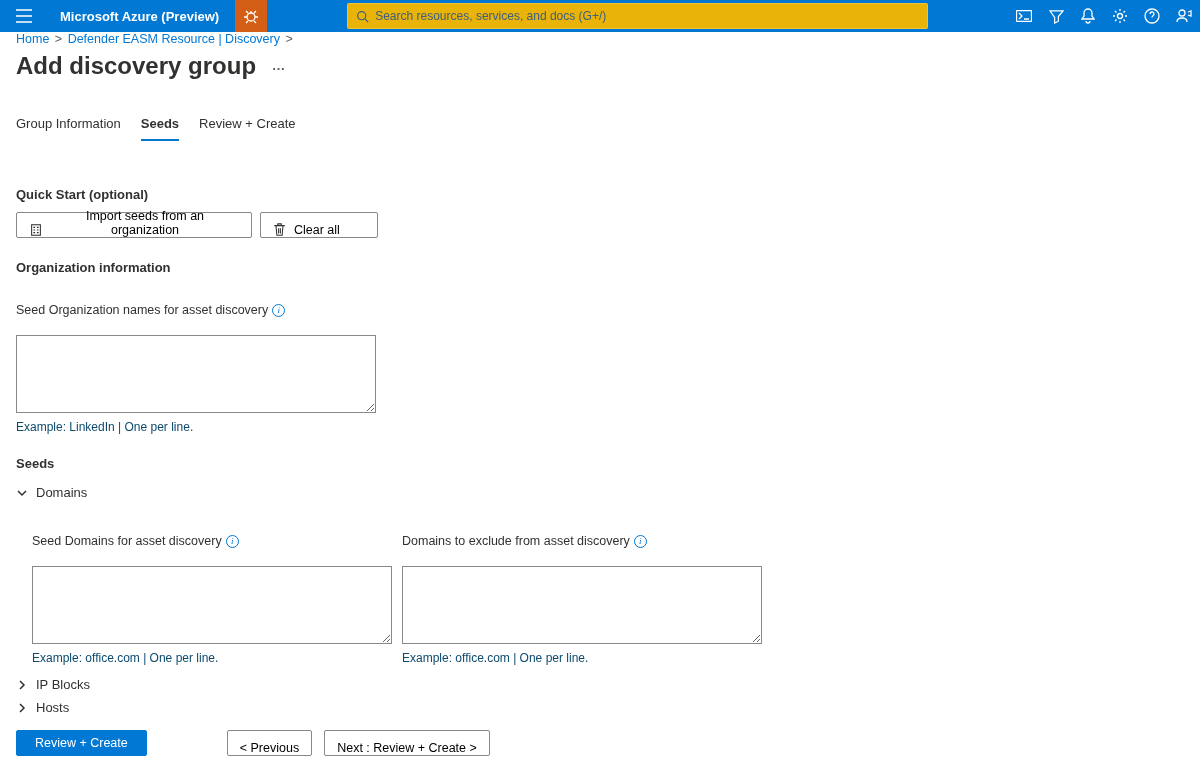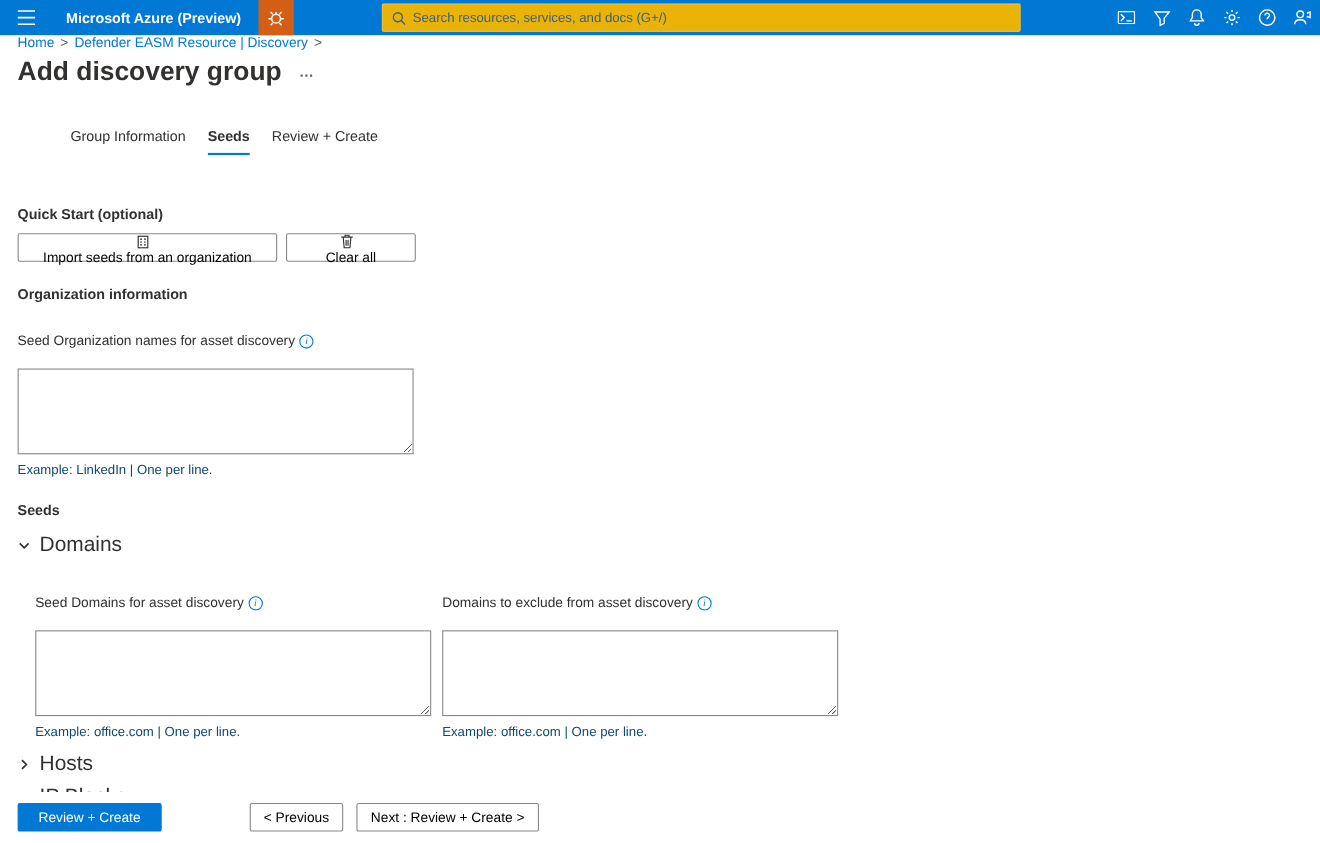--- a/index.html
+++ b/index.html
@@ -91,21 +91,20 @@
     font-weight: 600;
     color: #323130;
   }
   .page-title-more { color: #605e5c; cursor: pointer; padding: 4px; font-weight: bold; letter-spacing: 1px;}
   
   .tab-row {
     display: flex;
     gap: 20px;
     padding: 24px 16px 0 16px;
     font-size: 13px;
-    margin-left: 48px;
   }
   .tab {
     padding-bottom: 8px;
     cursor: pointer;
   }
   .tab.selected {
     font-weight: 600;
     border-bottom: 2px solid #0078d4;
   }
   
@@ -120,42 +119,41 @@
     display:inline-flex; align-items:center; justify-content:center;
     width:13px; height:13px; border:1px solid #0078d4; border-radius:50%;
     color:#0078d4; font-size:9px; line-height:1; font-style: italic; font-family: serif;
   }
   .btn-row { display: flex; gap: 8px; margin-top: 8px;}
   .btn {
     height: 26px;
     border: 1px solid #8a8886;
     background: #ffffff;
     border-radius: 2px;
-    display: inline-flex; align-items: center; justify-content: center;
+    display: inline-flex; align-items: flex-end; justify-content: center;
     padding: 0 12px;
     font-size: 12.5px;
     cursor: pointer;
-    flex-direction: column;
   }
   .btn .icon { margin-right: 8px; display:inline-flex;}
   .textarea {
     width: 360px; height: 78px;
     border: 1px solid #8a8886;
     resize: both;
     font-family: inherit; font-size: 13px;
     padding: 4px;
   }
   .helper { font-size: 12px; color: #0c4a6e; margin-top: 4px; }
   .two-col { display: flex; gap: 10px; margin-top: 4px;}
   .col { flex: 0 0 360px; }
   .acc-item {
     display: flex; align-items: center; gap: 8px;
     padding: 4px 0;
     cursor: pointer;
-    font-size: 19px;
+    font-size: 13px;
   }
   .chev { display:inline-flex; transition: transform .1s; }
   .chev.right { transform: rotate(-90deg); }
   .acc-body { padding: 8px 0 8px 16px; }
   
   .footer {
     position: absolute;
     left: 0; right: 0; bottom: 0;
     padding: 10px 16px;
     display: flex; gap: 12px;
@@ -318,31 +316,31 @@
     </div>
   </div>
 
   
   <div class="acc-item">
     <span class="chev right">
       <svg width="12" height="12" viewBox="0 0 12 12" fill="none" stroke="#323130" stroke-width="1.5">
           <path d="M2 4l4 4 4-4"></path>
         </svg>
     </span>
-    <span>Hosts</span>
+    <span>IP Blocks</span>
   </div>
 
   
   <div class="acc-item">
     <span class="chev right">
       <svg width="12" height="12" viewBox="0 0 12 12" fill="none" stroke="#323130" stroke-width="1.5">
           <path d="M2 4l4 4 4-4"></path>
         </svg>
     </span>
-    <span>IP Blocks</span>
+    <span>Hosts</span>
   </div>
 
 </div>
 
 <div class="footer">
   <button class="btn-primary">Review + Create</button>
   <div class="footer-spacer"></div>
   <button class="btn">&lt; Previous</button>
   <button class="btn">Next : Review + Create &gt;</button>
 </div>

